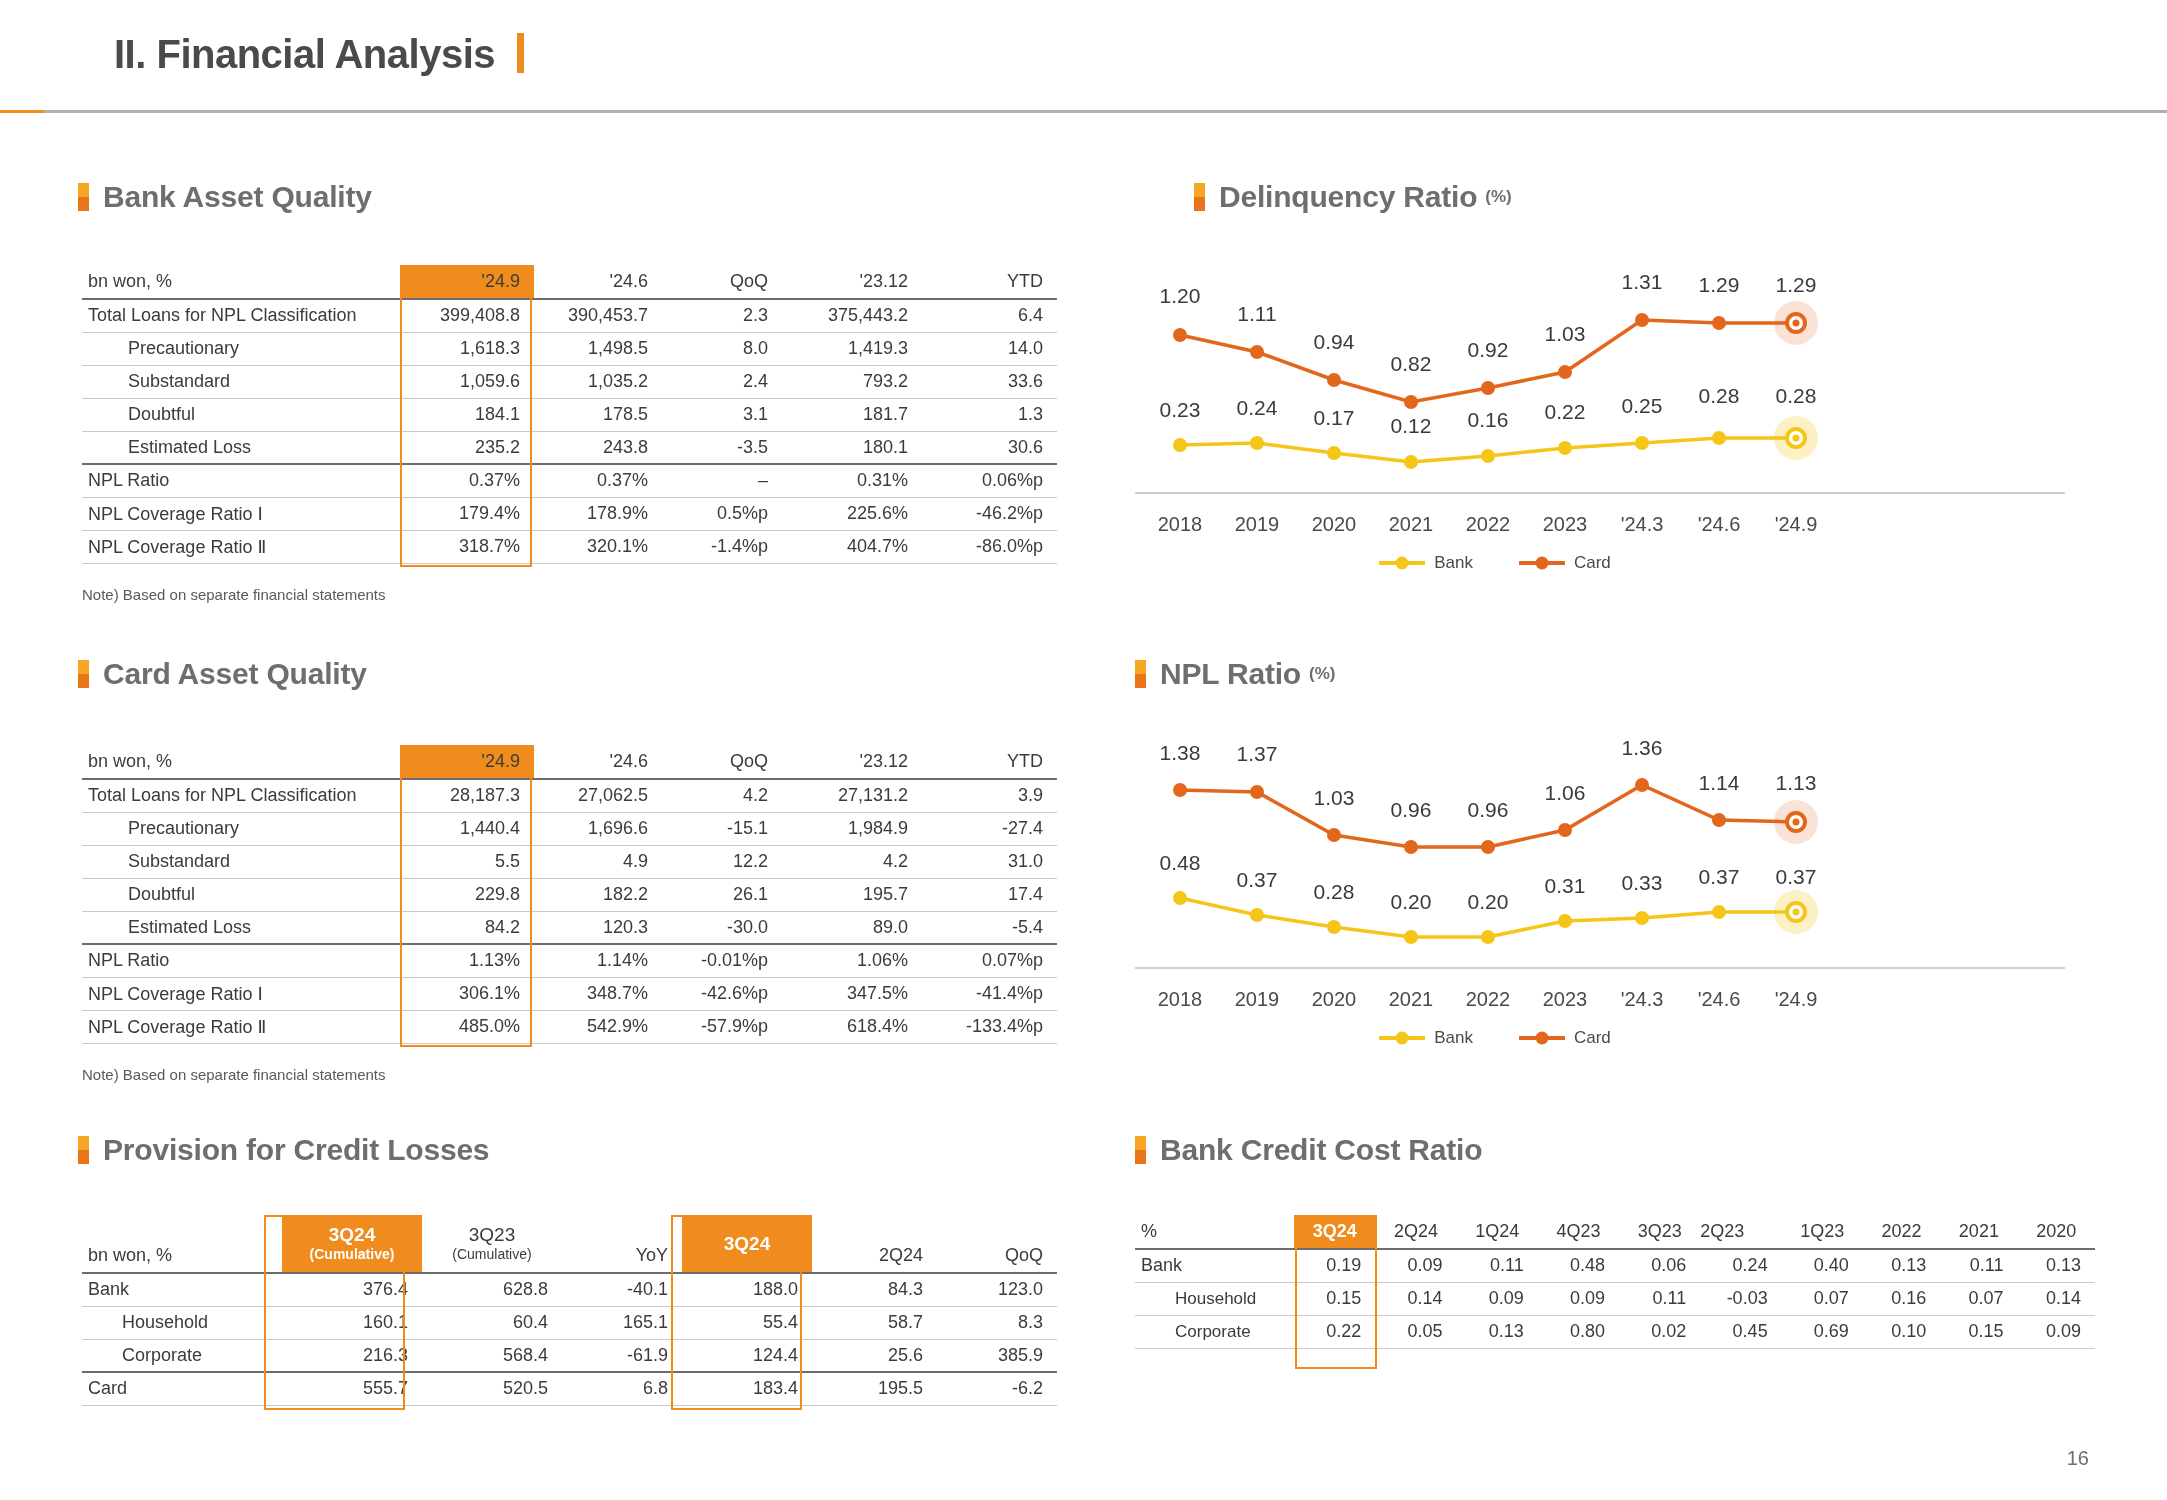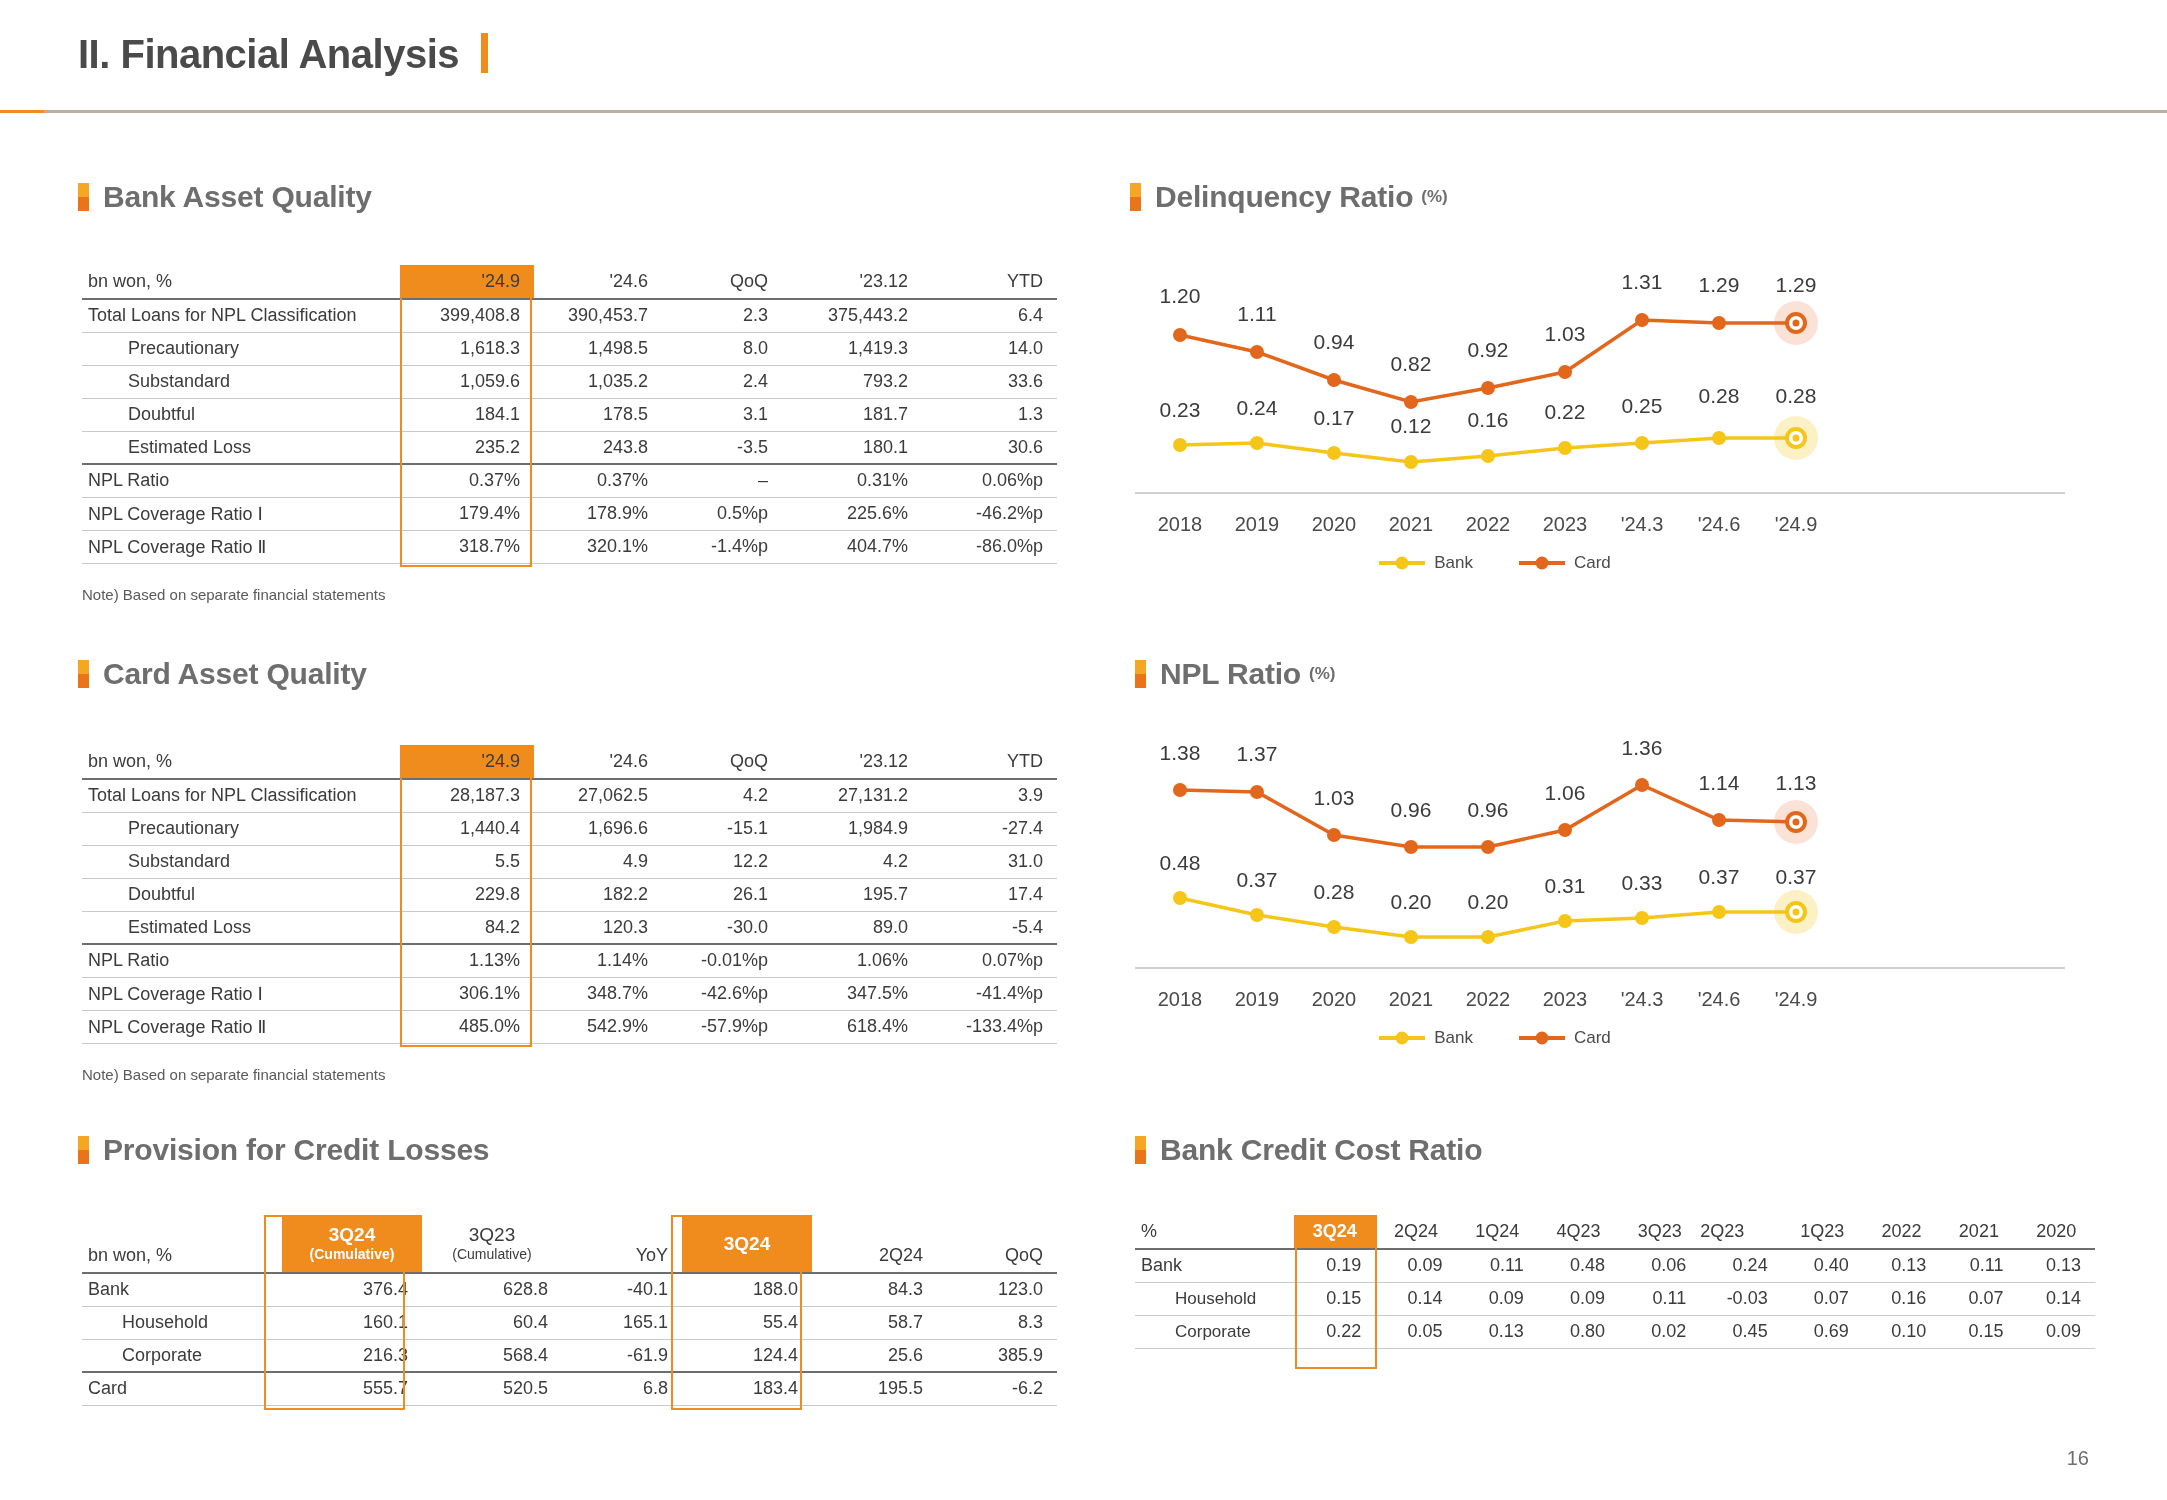--- a/index.html
+++ b/index.html
@@ -10,21 +10,21 @@
     font-family: "Liberation Sans", sans-serif;
     color: #3b3b3b;
     position: relative;
     overflow: hidden;
   }
   
   .header {
     position: absolute; left:0; top:0; width:2167px; height:110px;
   }
   .header-inner {
-    display:flex; align-items:baseline; padding: 28px 0 0 78px;
+    display:flex; align-items:baseline; padding: 28px 0 0 78px; margin-left: 36px;
   }
   .hdr-main {
     font-size: 40px; font-weight: bold; color:#4a4a4a; letter-spacing:-0.5px;
   }
   .hdr-bar {
     display:inline-block; width:7px; height:40px; background:#F08C1E;
     margin: 0 18px 0 22px; position:relative; top:5px;
   }
   .hdr-sub {
     font-size: 32px; color:#4a4a4a; letter-spacing:-0.3px;
@@ -372,21 +372,21 @@
       <td class="num bold">183.4</td>
       <td class="num">195.5</td>
       <td class="num">-6.2</td>
     </tr>
   </tbody>
     </table>
 </div>
 <div class="hl-box" style="left:264px; top:1215px; width:141px; height:195px;"></div>
 <div class="hl-box" style="left:671px; top:1215px; width:131px; height:195px;"></div>
 
-<div class="sec-title" style="left:1130px; top:180px;justify-content:center;">
+<div class="sec-title" style="left:1194px; top:180px;justify-content:center;">
   <span class="tick dual"></span>
   <span class="txt">Delinquency Ratio</span>
   <span class="unit">(%)</span>
 </div>
 
 <div class="chart-wrap" style="left:1135px; top:255px; width:960px; height:300px;">
   <svg width="960" height="300" viewBox="0 0 960 300">
 
     <polyline points="45,80 122,97 199,125 276,147 353,133 430,117 507,65 584,68 661,68" fill="none" stroke="#E2661B" stroke-width="3.5"></polyline>
 

